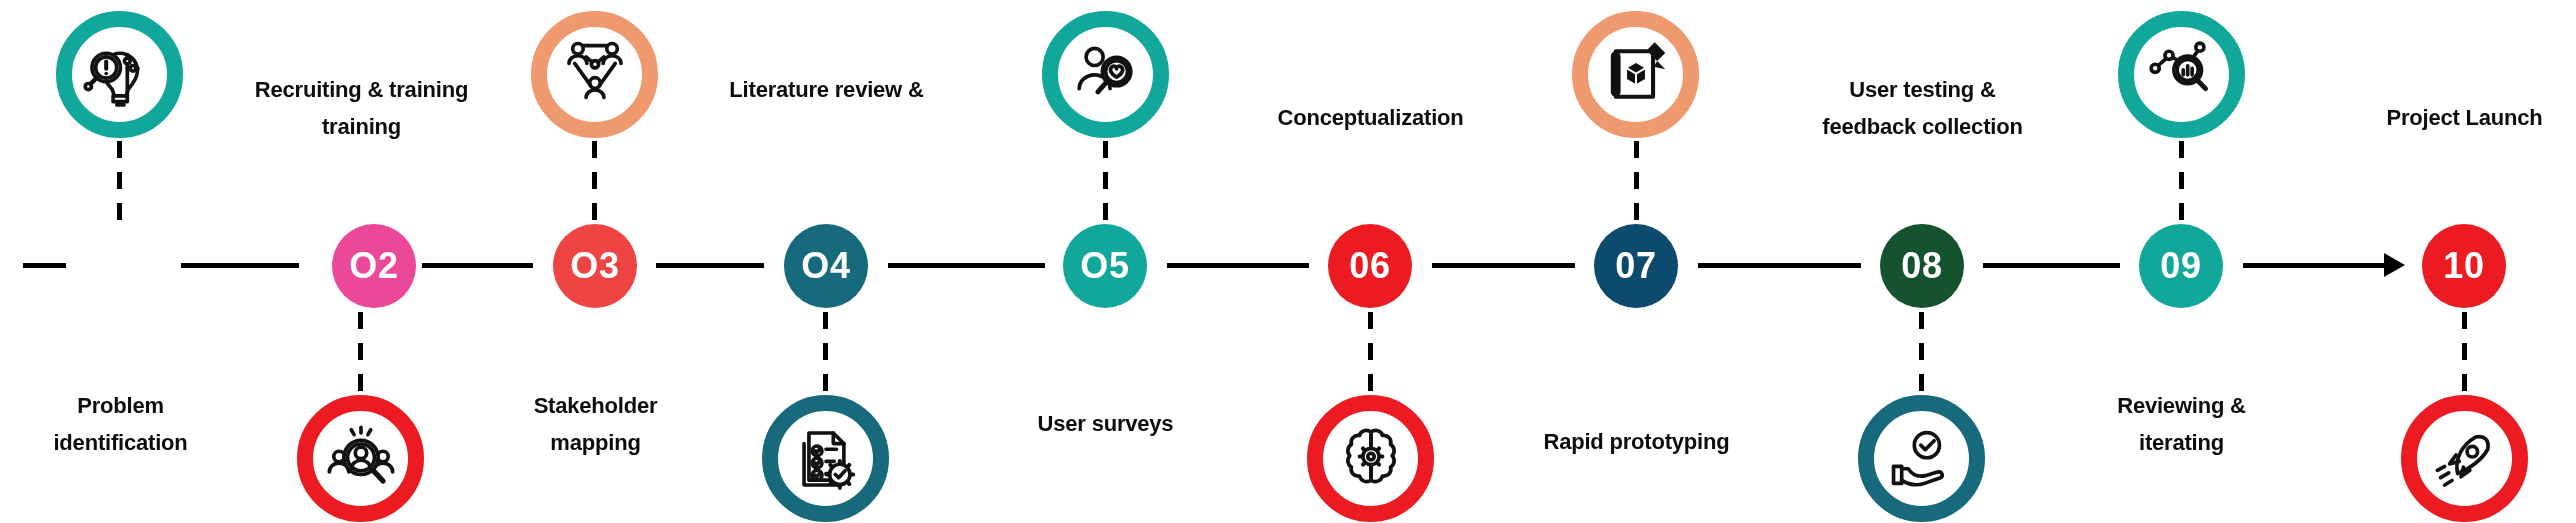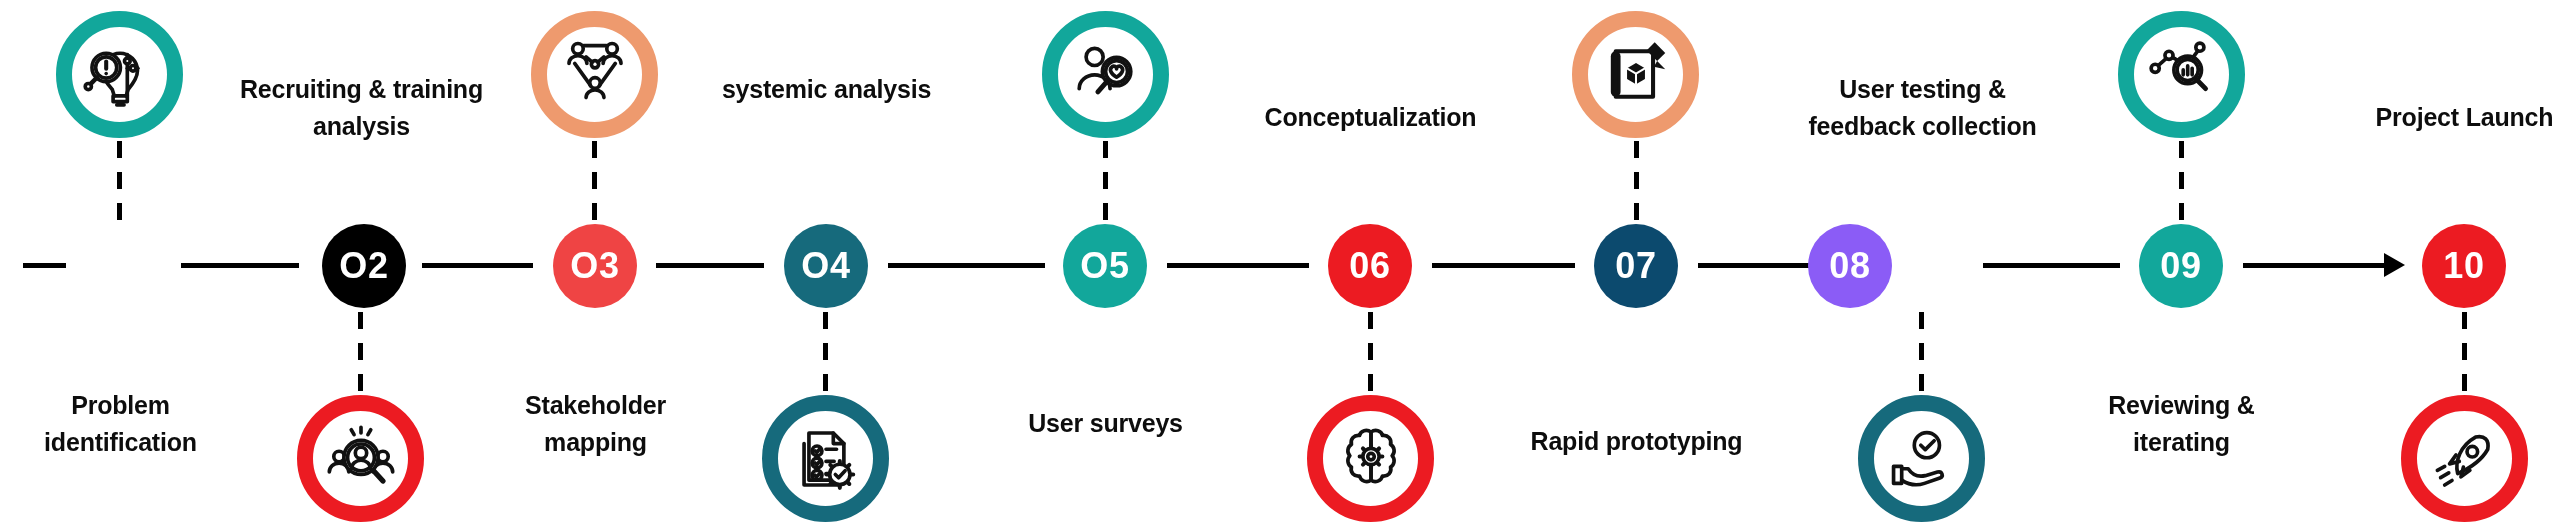--- a/index.html
+++ b/index.html
@@ -28,21 +28,21 @@
     box-sizing:border-box;border:16px solid #000;background:#fff;
     display:flex;align-items:center;justify-content:center;
   }
   .icon-ring svg{width:78px;height:78px;display:block;}
   .dash{
     position:absolute;width:5.4px;
     background:repeating-linear-gradient(to bottom,#000 0 17px,transparent 17px 31px);
   }
   .label{
     position:absolute;width:369px;text-align:center;
-    font-size:25px;line-height:37px;font-weight:bold;color:#0d0d0d;
+    font-size:22px;line-height:37px;font-weight:bold;color:#0d0d0d;
     letter-spacing:-0.2px;
   }
   .label span{display:block;}
   .ic{stroke:#111;stroke-width:4.5;fill:none;stroke-linecap:round;stroke-linejoin:round;}
 </style>
 </head>
 <body>
 
 <div id="canvas">
 
@@ -75,41 +75,41 @@
         <circle cx="9" cy="63.5" r="3.8" fill="#fff"></circle>
       </g>
     </svg>
     </div>
     <div class="dash" style="left: 117px; top: 141px; height: 81px;"></div>
     <div class="label" style="left: -64px; top: 387px;">
       <span>Problem</span>
       <span>identification</span>
     </div>
 
-    <div class="num" style="left: 322px; background: #000000;">O2</div>
+    <div class="num" style="left: 332px; background: #ec4899;">O2</div>
     <div class="icon-ring" style="left: 297px; top: 395px; border-color: rgb(236, 27, 34);">
       <svg viewBox="0 0 96 96">
       <g class="ic">
         <path d="M36 12l3.5 6M48 9v7M60 12l-3.5 6"></path>
         <circle cx="21" cy="45" r="6.5"></circle>
           <path d="M9 64a12 11 0 0 1 24 0"></path>
         <circle cx="75" cy="45" r="6.5"></circle>
           <path d="M63 64a12 11 0 0 1 24 0"></path>
         <circle cx="48" cy="46" r="21" fill="#fff"></circle>
         <circle cx="48" cy="46" r="16.5"></circle>
         <circle cx="48" cy="40.5" r="7"></circle>
         <path d="M36.5 59.5a11.5 10 0 0 1 23 0"></path>
         <path d="M63.5 62.5 L75 75" stroke-width="6.5"></path>
       </g>
     </svg>
     </div>
     <div class="dash" style="left: 358px; top: 312px; height: 81px;"></div>
     <div class="label" style="left: 177px; top: 71px;">
       <span>Recruiting &amp; training</span>
-      <span>analysis</span>
+      <span>training</span>
     </div>
 
     <div class="num" style="left: 553px; background: #ef4444;">O3</div>
     <div class="icon-ring" style="left: 531px; top: 10.7px; border-color: rgb(238, 154, 110);">
       <svg viewBox="0 0 96 96">
       <g class="ic">
         <circle cx="27" cy="17" r="6.5"></circle>
           <path d="M16 35a11 9.5 0 0 1 22 0"></path>
         <circle cx="69" cy="17" r="6.5"></circle>
           <path d="M58 35a11 9.5 0 0 1 22 0"></path>
@@ -143,21 +143,21 @@
           <path d="M34.5 68l2 2 3.5-4"></path>
         <path d="M48 36h13M48 51h10M48 66h7"></path>
         <path d="M65 50.5V67M65 83.5V67M48.5 67H65M81.5 67H65M53.3 55.3L65 67M76.7 78.7L65 67M53.3 78.7L65 67M76.7 55.3L65 67" stroke-width="5"></path>
         <circle cx="65" cy="67" r="12.5" fill="#fff"></circle>
         <path d="M59.5 67l4 4 8-8.5"></path>
       </g>
     </svg>
     </div>
     <div class="dash" style="left: 823px; top: 312px; height: 81px;"></div>
     <div class="label" style="left: 642px; top: 71px;">
-      <span>systemic analysis</span>
+      <span>Literature review &amp;</span>
     </div>
 
     <div class="num" style="left: 1063px; background: rgb(18, 167, 155);">O5</div>
     <div class="icon-ring" style="left: 1042px; top: 10.7px; border-color: rgb(18, 167, 155);">
       <svg viewBox="0 0 96 96">
       <g class="ic">
         <circle cx="34" cy="27" r="10.5"></circle>
         <path d="M15 66a19 17 0 0 1 38 0"></path>
         <circle cx="61" cy="45" r="17.5" fill="#fff"></circle>
         <circle cx="61" cy="45" r="13.5"></circle>
@@ -199,21 +199,21 @@
         <path d="M61 19 L71 9 84 22 74 32 z" fill="#111" stroke="none"></path>
         <path d="M74 32 l10 10 -14-3 z" fill="#111" stroke="none"></path>
       </g>
     </svg>
     </div>
     <div class="dash" style="left: 1634px; top: 141px; height: 81px;"></div>
     <div class="label" style="left: 1452px; top: 423px;">
       <span>Rapid prototyping</span>
     </div>
 
-    <div class="num" style="left: 1808px; background: #8b5cf6;">08</div>
+    <div class="num" style="left: 1880px; background: #14532d;">08</div>
     <div class="icon-ring" style="left: 1858px; top: 395px; border-color: rgb(22, 106, 124);">
       <svg viewBox="0 0 96 96">
       <g class="ic">
         <circle cx="54" cy="31" r="15.5"></circle>
         <path d="M46.5 31l5.5 5.5 11-11"></path>
         <rect x="13" y="57" width="10" height="21"></rect>
         <path d="M23 74c9 6 19 7 28 4l19-6.5c5-2 3-9-3-7.5l-15 4.5c-9 2-16-1-21-8.5H23"></path>
       </g>
     </svg>
     </div>

